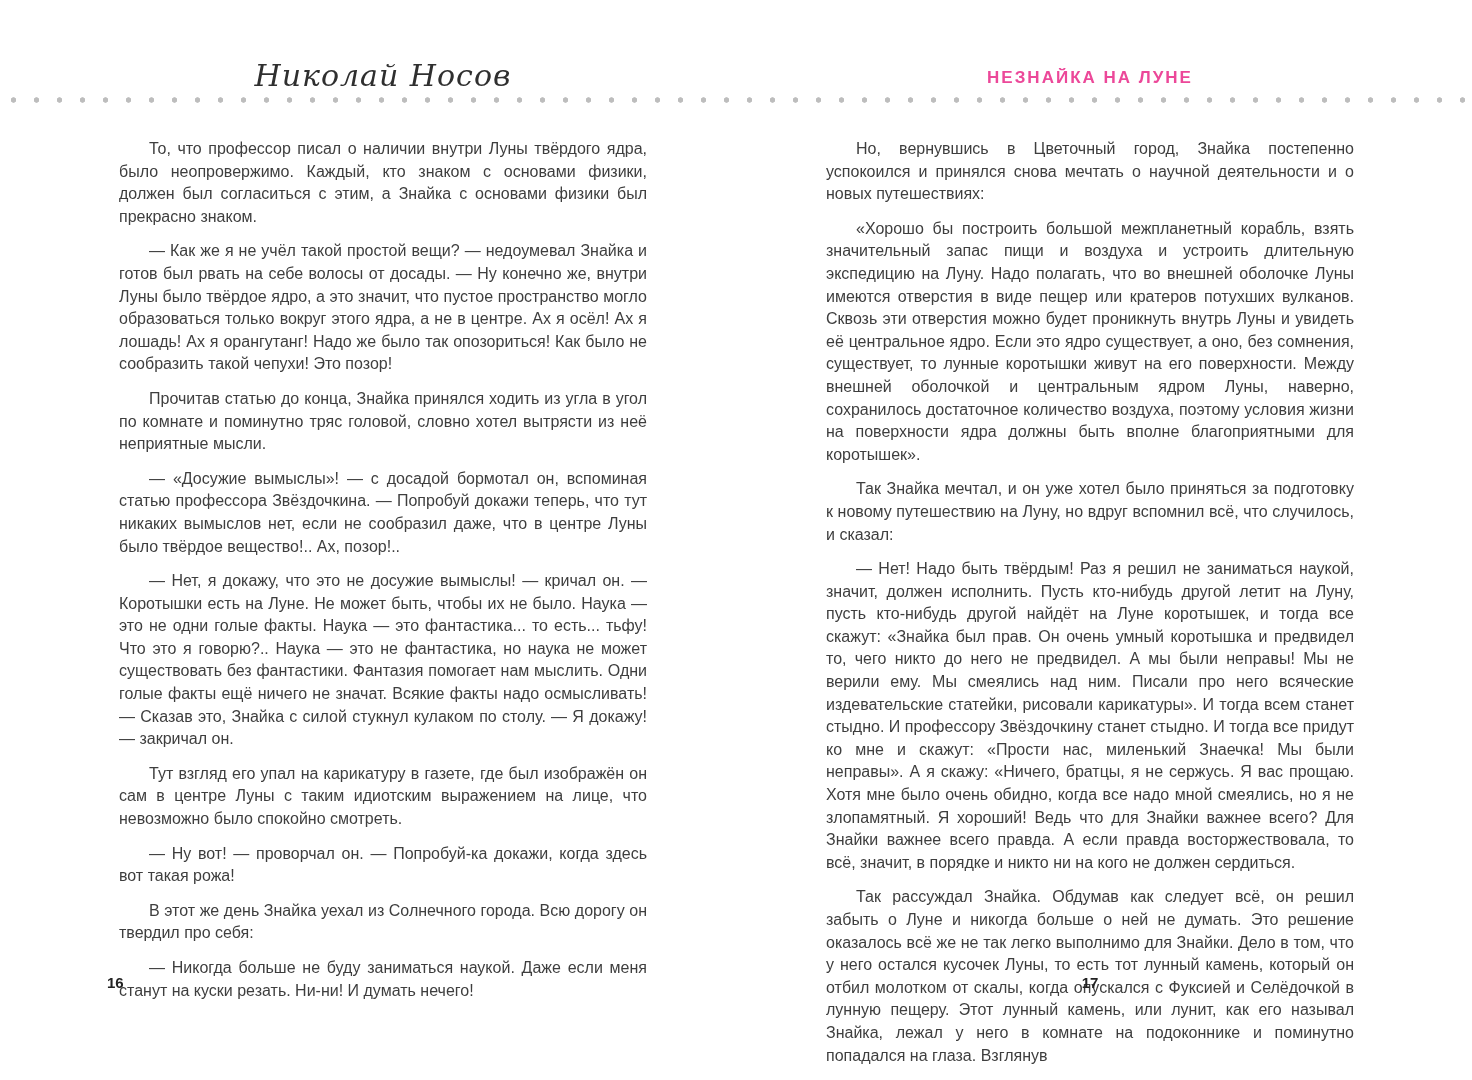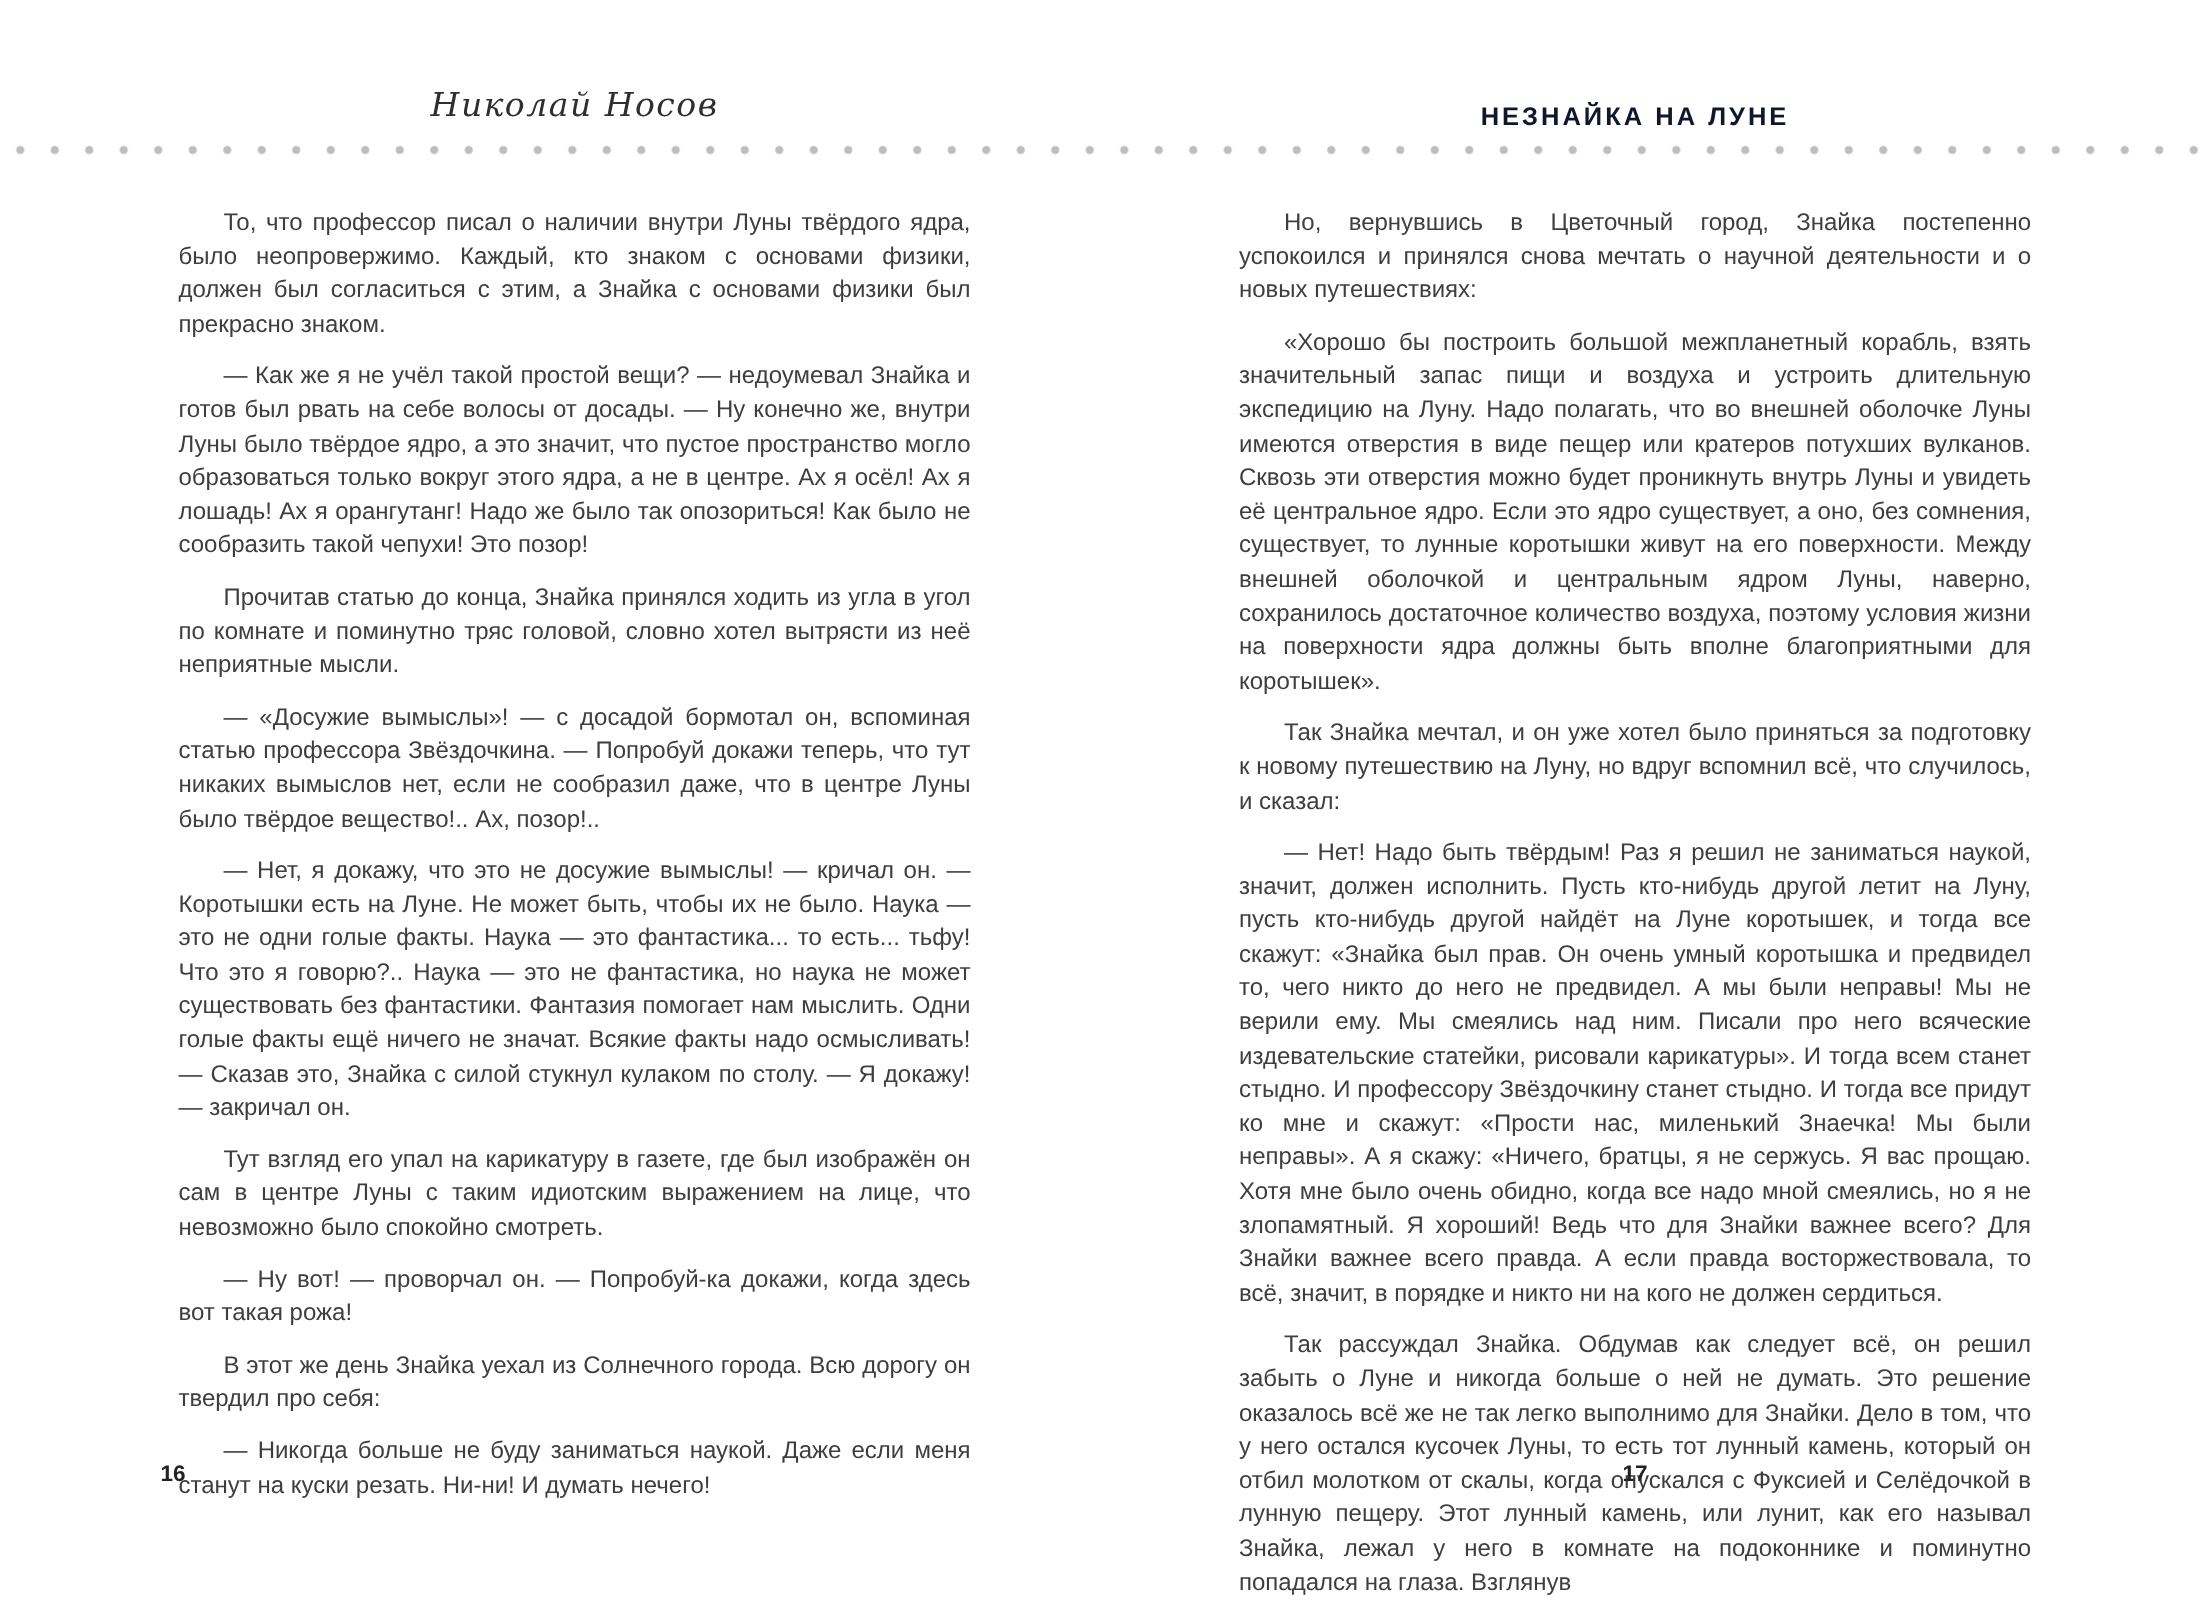--- a/index.html
+++ b/index.html
@@ -17,35 +17,35 @@
     overflow: hidden;
   }
   .header-author {
     position: absolute;
     top: 58px;
     left: 107px;
     width: 552px;
     text-align: center;
     font-family: "DejaVu Serif", serif;
     font-style: italic;
-    font-size: 22px;
+    font-size: 30px;
     letter-spacing: 1px;
     color: #2f2f2f;
     white-space: nowrap;
   }
   .header-title {
     position: absolute;
     top: 68px;
     left: 814px;
     width: 552px;
     text-align: center;
     font-weight: bold;
     font-size: 17px;
     letter-spacing: 2px;
-    color: #0f172a;
+    color: #ec4899;
     white-space: nowrap;
   }
   .dotted-rule {
     position: absolute;
     top: 95px;
     left: 0;
     width: 1472px;
     height: 10px;
     background-image: radial-gradient(circle, #bdbdbd 2.4px, rgba(0,0,0,0) 3px);
     background-size: 23px 10px;

